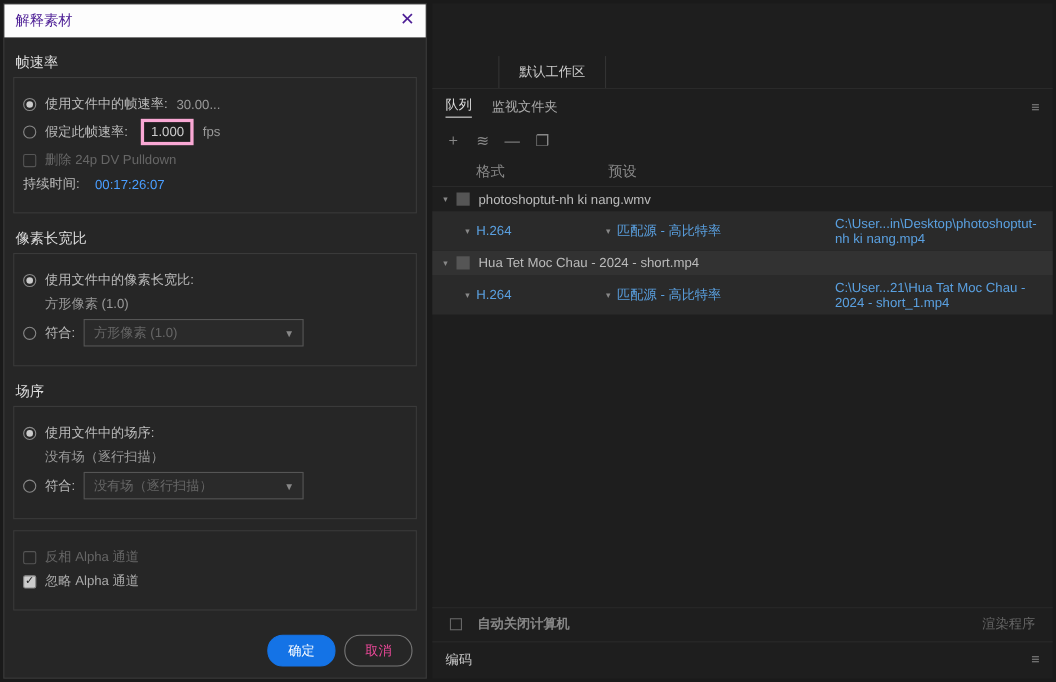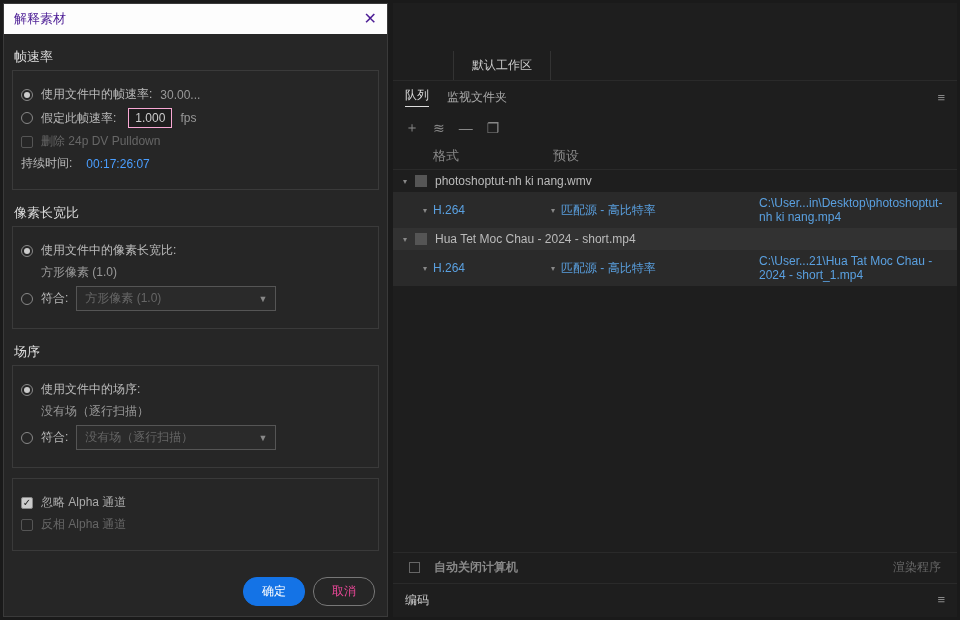--- a/index.html
+++ b/index.html
@@ -59,21 +59,21 @@
   content: ""; width: 6px; height: 6px; border-radius: 50%; background: #ccc;
 }
 .checkbox { border-radius: 2px; }
 .checkbox.checked { background: #ccc; }
 .checkbox.checked::after { content: "✓"; color: #222; font-size: 10px; line-height: 1; }
 .indent { margin-left: 20px; }
 .field-label { color: #bbb; margin-right: 8px; }
 .value-text { color: #999; }
 .blue-text { color: #4a9eff; margin-left: 6px; }
 .input-box {
-  background: #1e1e1e; border: 1px solid #f9a8d4;
+  background: #1e1e1e; border: 3px solid #f9a8d4;
   padding: 2px 6px; color: #ccc; min-width: 40px;
   text-align: center; margin: 0 4px;
 }
 .unit { color: #999; margin-left: 4px; }
 .dropdown {
   background: #2a2a2a; border: 1px solid #555;
   padding: 3px 8px; color: #999;
   display: flex; justify-content: space-between; align-items: center;
   min-width: 170px;
 }
@@ -240,27 +240,27 @@
           <div class="dropdown wide disabled">
             <span>没有场（逐行扫描）</span>
             <span class="caret">▼</span>
           </div>
         </div>
       </div>
     </div>
 
     <div class="section">
       <div class="section-box">
-        <div class="row">
-          <span class="checkbox checked"></span>
-          <span>忽略 Alpha 通道</span>
-        </div>
         <div class="row" style="color:#666">
           <span class="checkbox" style="border-color:#555"></span>
           <span>反相 Alpha 通道</span>
+        </div>
+        <div class="row">
+          <span class="checkbox checked"></span>
+          <span>忽略 Alpha 通道</span>
         </div>
       </div>
     </div>
 
   </div>
   <div class="dialog-footer">
     <button class="btn primary">确定</button>
     <button class="btn">取消</button>
   </div>
 </div>

